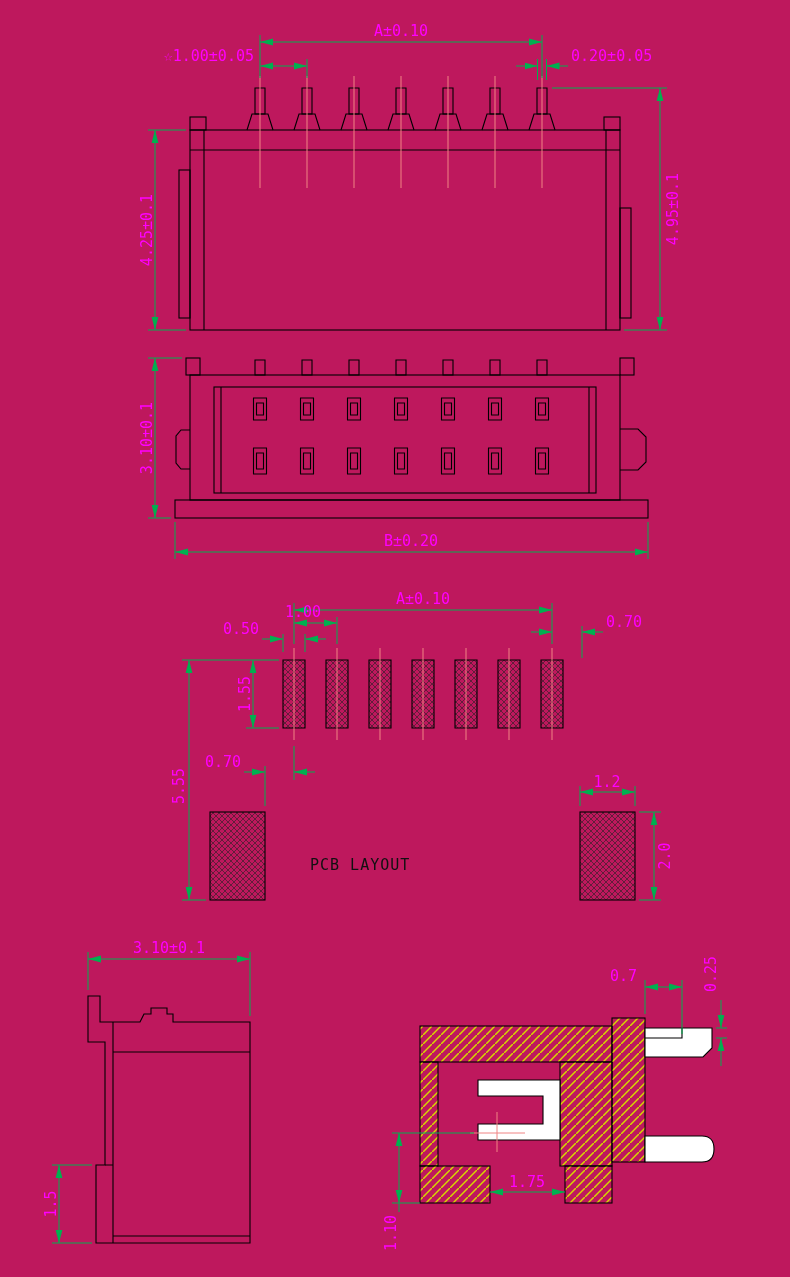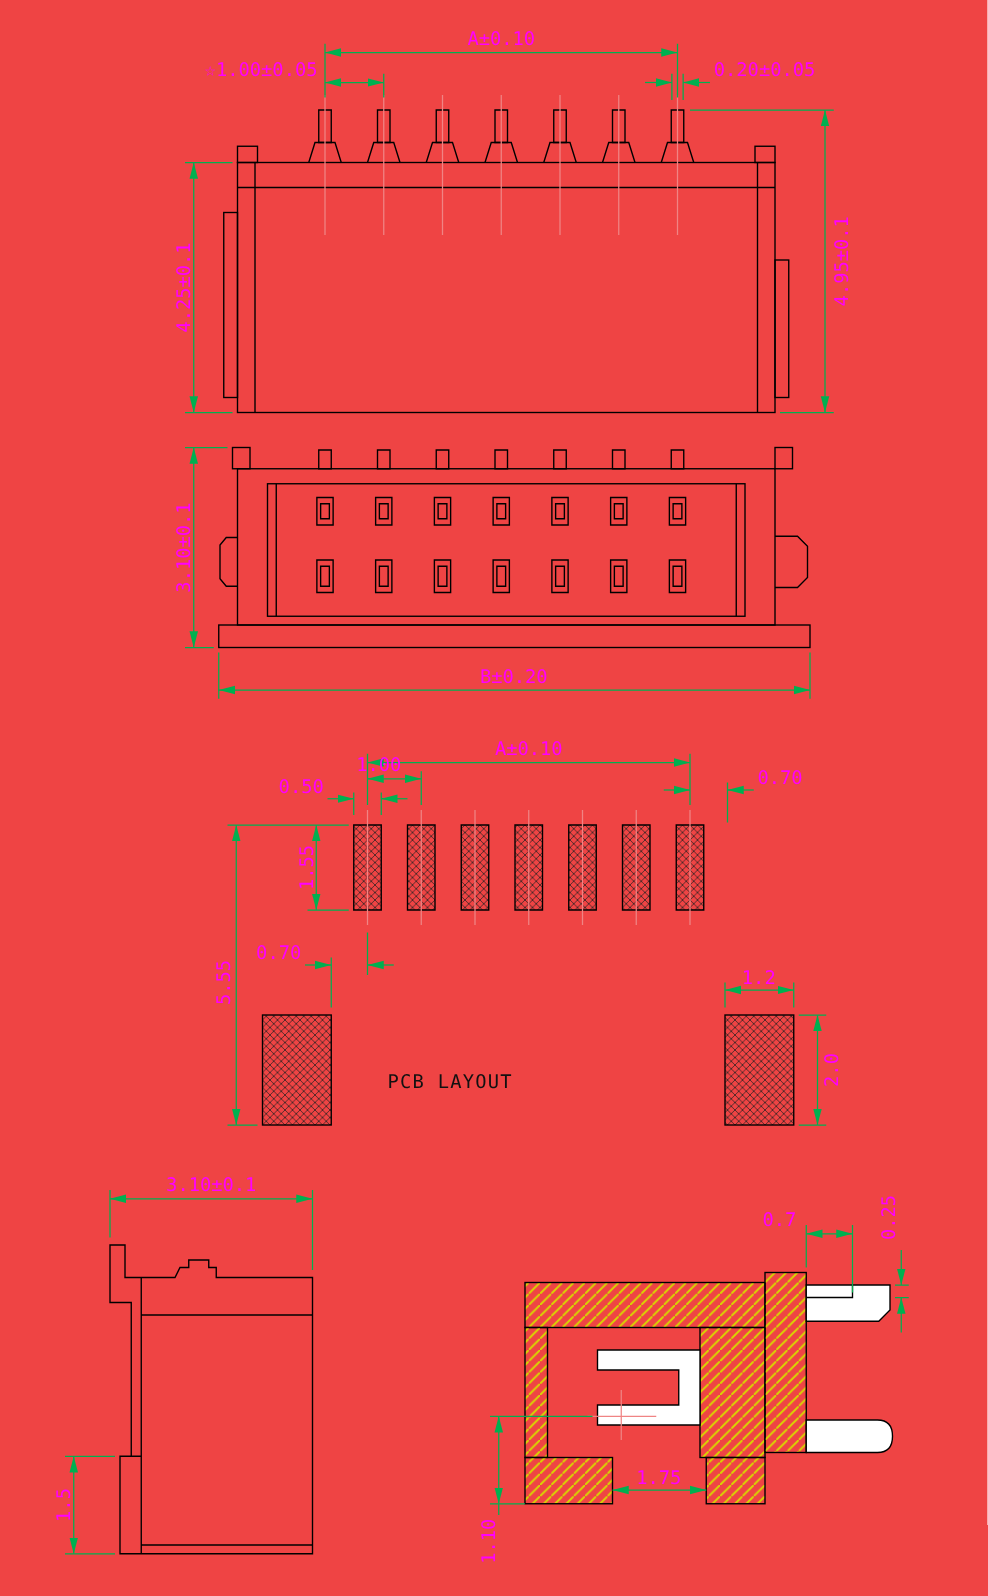--- a/index.html
+++ b/index.html
@@ -1,16 +1,16 @@
 <!DOCTYPE html>
 <html><head>
 <meta charset="utf-8">
 <style>
   html,body{margin:0;padding:0;background:#fff}
-  .canvas{width:790px;height:1277px;background:#ef4444;position:relative;overflow:hidden}
+  .canvas{width:790px;height:1277px;background:#be185d;position:relative;overflow:hidden}
   svg{display:block}
   text{font-family:"DejaVu Sans Mono","Liberation Mono",monospace;font-size:15px}
   .dimtext{fill:#ff00ff}
   .black-label{fill:#111;letter-spacing:1px;font-size:15px}
   .ln{fill:none;stroke:#000;stroke-width:1.1}
   .lnf{fill:#fff;stroke:#000;stroke-width:1.1}
   .dim{stroke:#00b050;stroke-width:1;fill:none}
   .cl{stroke:#f08484;stroke-width:1;fill:none}
   .hout{stroke:#000;stroke-width:1.1}
 </style>

